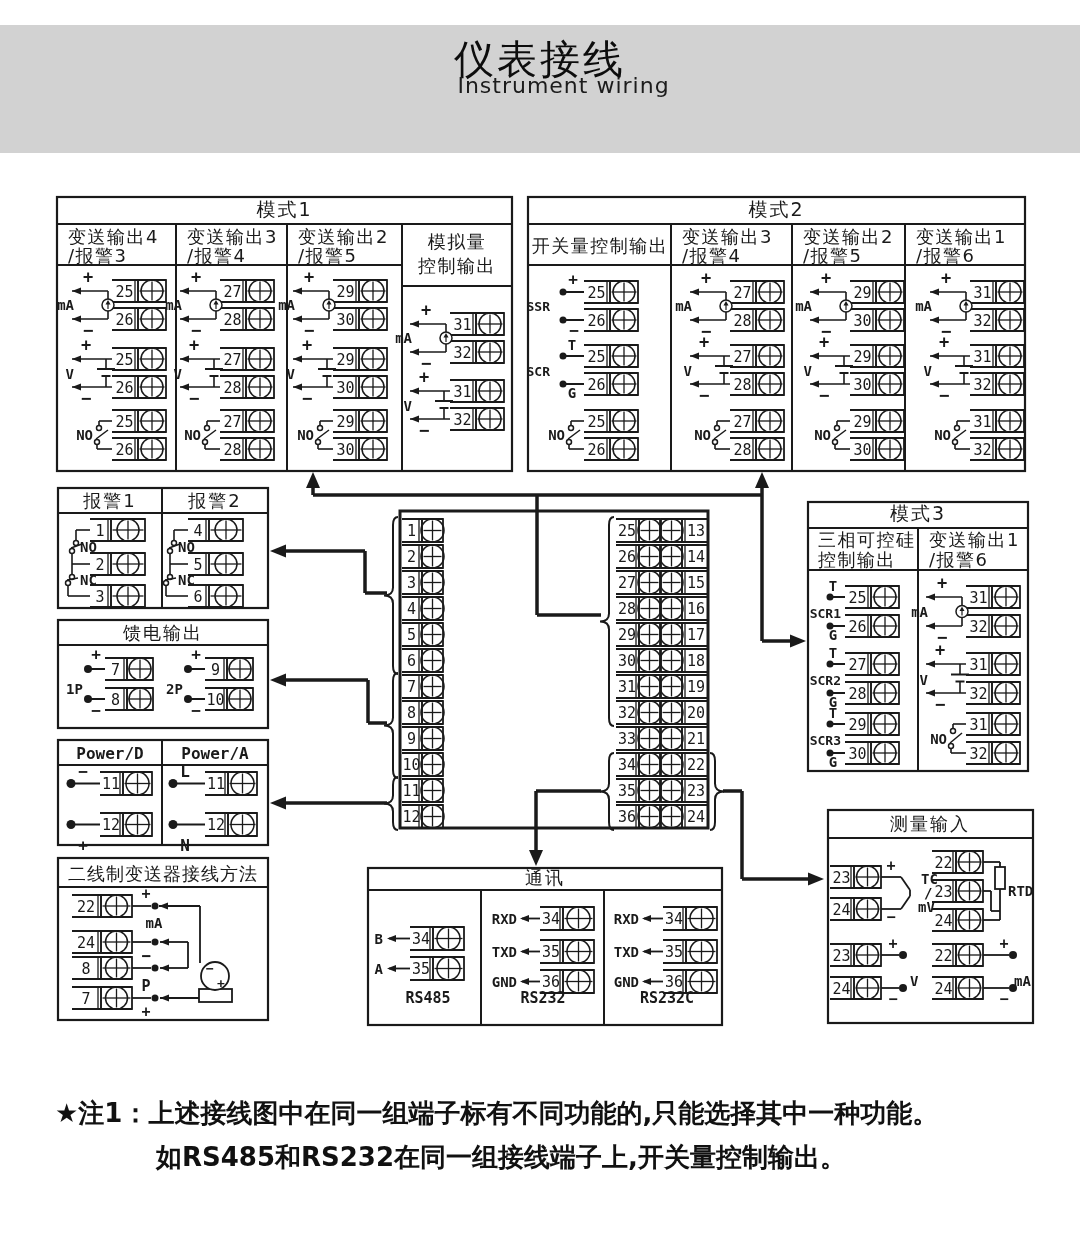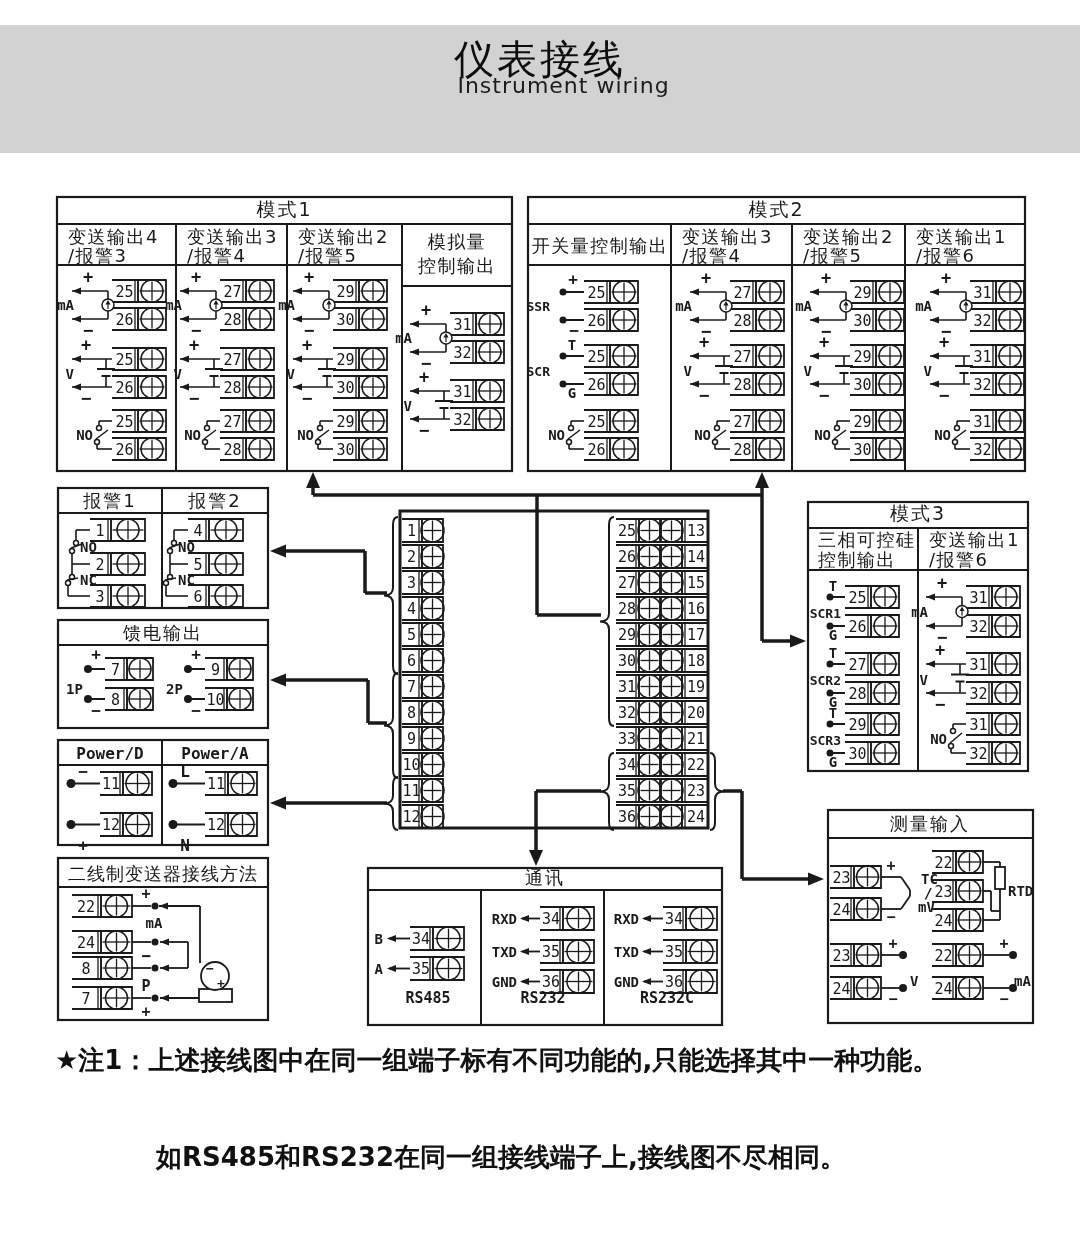--- a/index.html
+++ b/index.html
@@ -3,21 +3,21 @@
 <meta charset="utf-8">
 <style>
   html,body{margin:0;padding:0;background:#fff;}
   .canvas{position:relative;width:1080px;height:1235px;background:#fff;overflow:hidden;
           font-family:"DejaVu Sans","Liberation Sans",sans-serif;color:#1a1a1a;}
   .band{position:absolute;left:0;top:25px;width:1080px;height:128px;background:#d2d2d2;text-align:center;}
   .band .t1{margin-top:12px;font-size:40px;font-weight:normal;letter-spacing:3px;color:#0d0d0d;line-height:1.1;}
   .band .t2{margin-top:-8px;font-size:22px;color:#1c1c1c;letter-spacing:1px;padding-left:47px;}
   #diagram{position:absolute;left:0;top:0;}
   .note{position:absolute;font-weight:bold;font-size:26px;color:#111;white-space:nowrap;}
-  .n1{left:55px;top:1043px;}
+  .n1{left:55px;top:1096px;}
   .n2{left:156px;top:1140px;}
   .n3{left:88px;top:1183px;}
 </style>
 </head>
 <body>
 
 <div class="canvas">
   <div class="band">
     <div class="t1">仪表接线</div>
     <div class="t2">Instrument wiring</div>
@@ -2040,14 +2040,14 @@
         <circle cx="1013" cy="955" r="4" fill="#1a1a1a"></circle>
         <line x1="983" y1="988" x2="1009" y2="988" stroke="#1a1a1a" stroke-width="1.8"></line>
         <circle cx="1013" cy="988" r="4" fill="#1a1a1a"></circle>
         <text x="1004" y="949" fill="#1a1a1a" font-size="15" font-family="&quot;DejaVu Sans Mono&quot;,&quot;Liberation Mono&quot;,monospace" font-weight="bold" text-anchor="middle" letter-spacing="0">+</text>
         <text x="1004" y="1004" fill="#1a1a1a" font-size="15" font-family="&quot;DejaVu Sans Mono&quot;,&quot;Liberation Mono&quot;,monospace" font-weight="bold" text-anchor="middle" letter-spacing="0">−</text>
         <text x="1014" y="986" fill="#1a1a1a" font-size="14" font-family="&quot;DejaVu Sans Mono&quot;,&quot;Liberation Mono&quot;,monospace" font-weight="bold" text-anchor="start" letter-spacing="0">mA</text>
       </g>
     </svg>
 
   <div class="note n1">★注1：上述接线图中在同一组端子标有不同功能的,只能选择其中一种功能。</div>
-  <div class="note n2">如RS485和RS232在同一组接线端子上,接线图不尽相同。</div>
+  <div class="note n2">如RS485和RS232在同一组接线端子上,开关量控制输出。</div>
 </div>
 
 </body></html>

